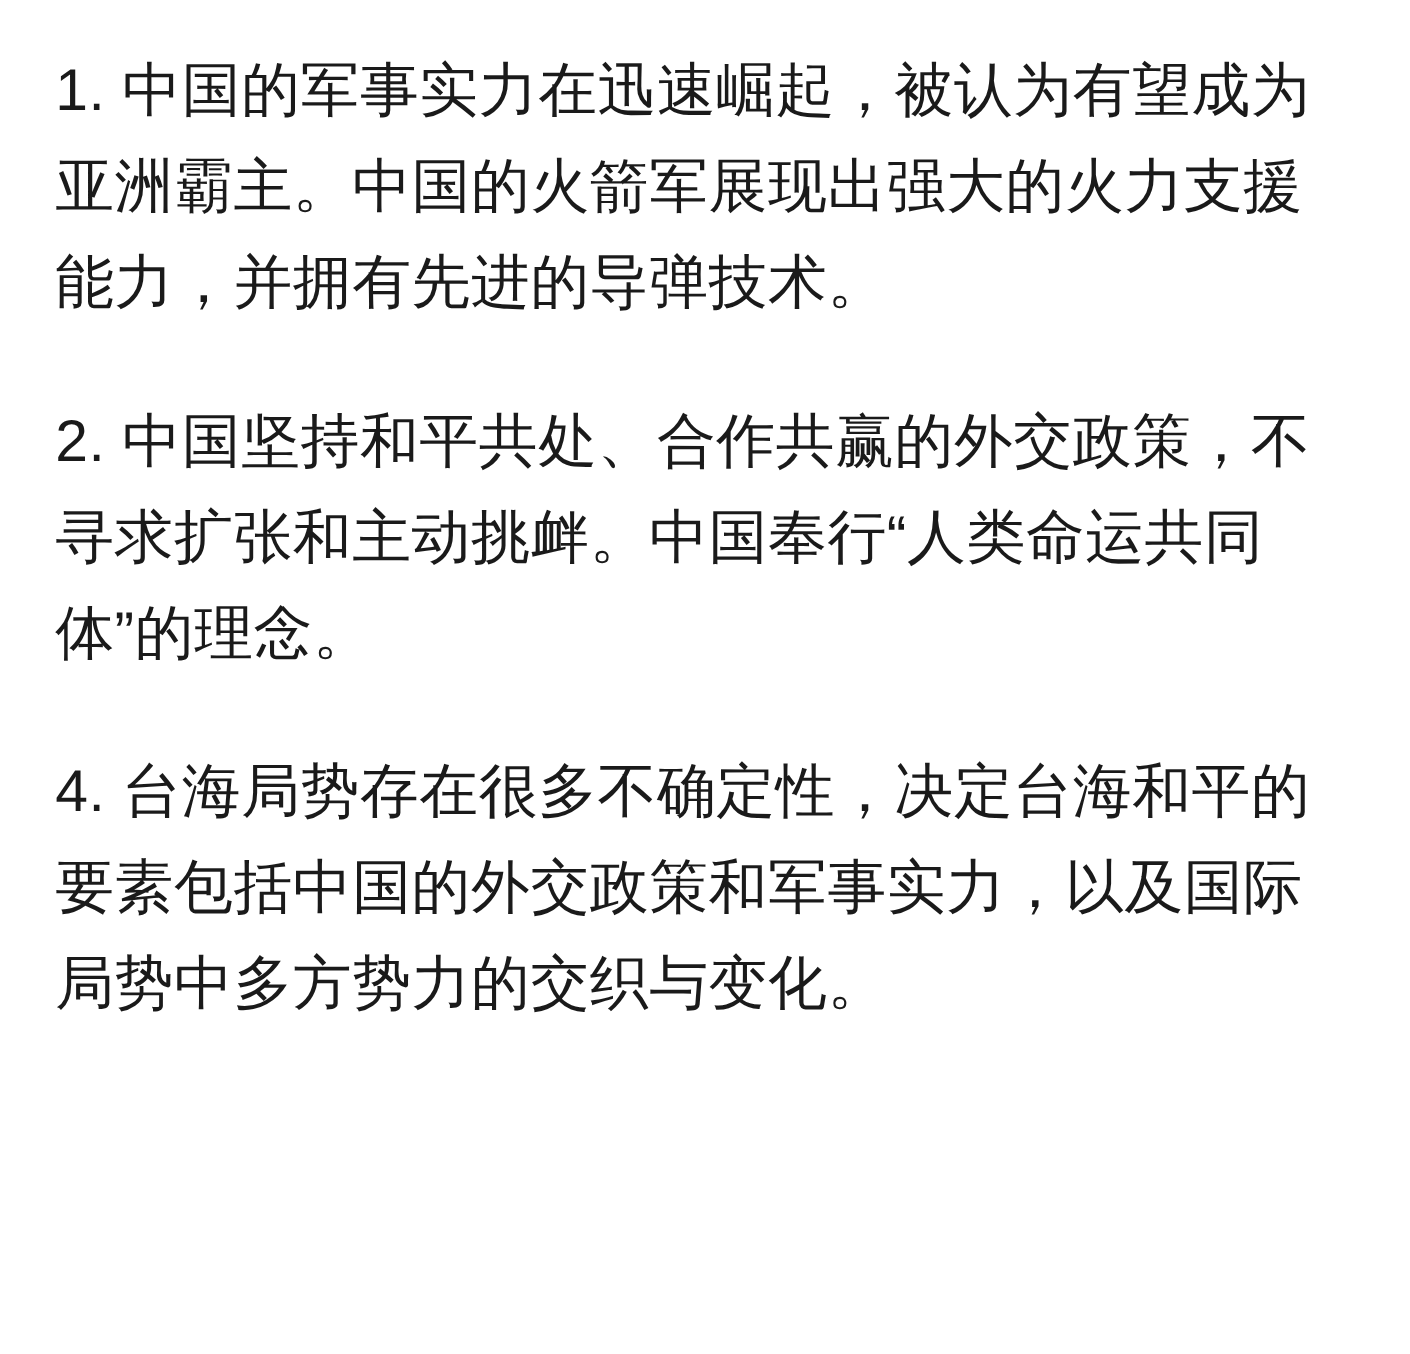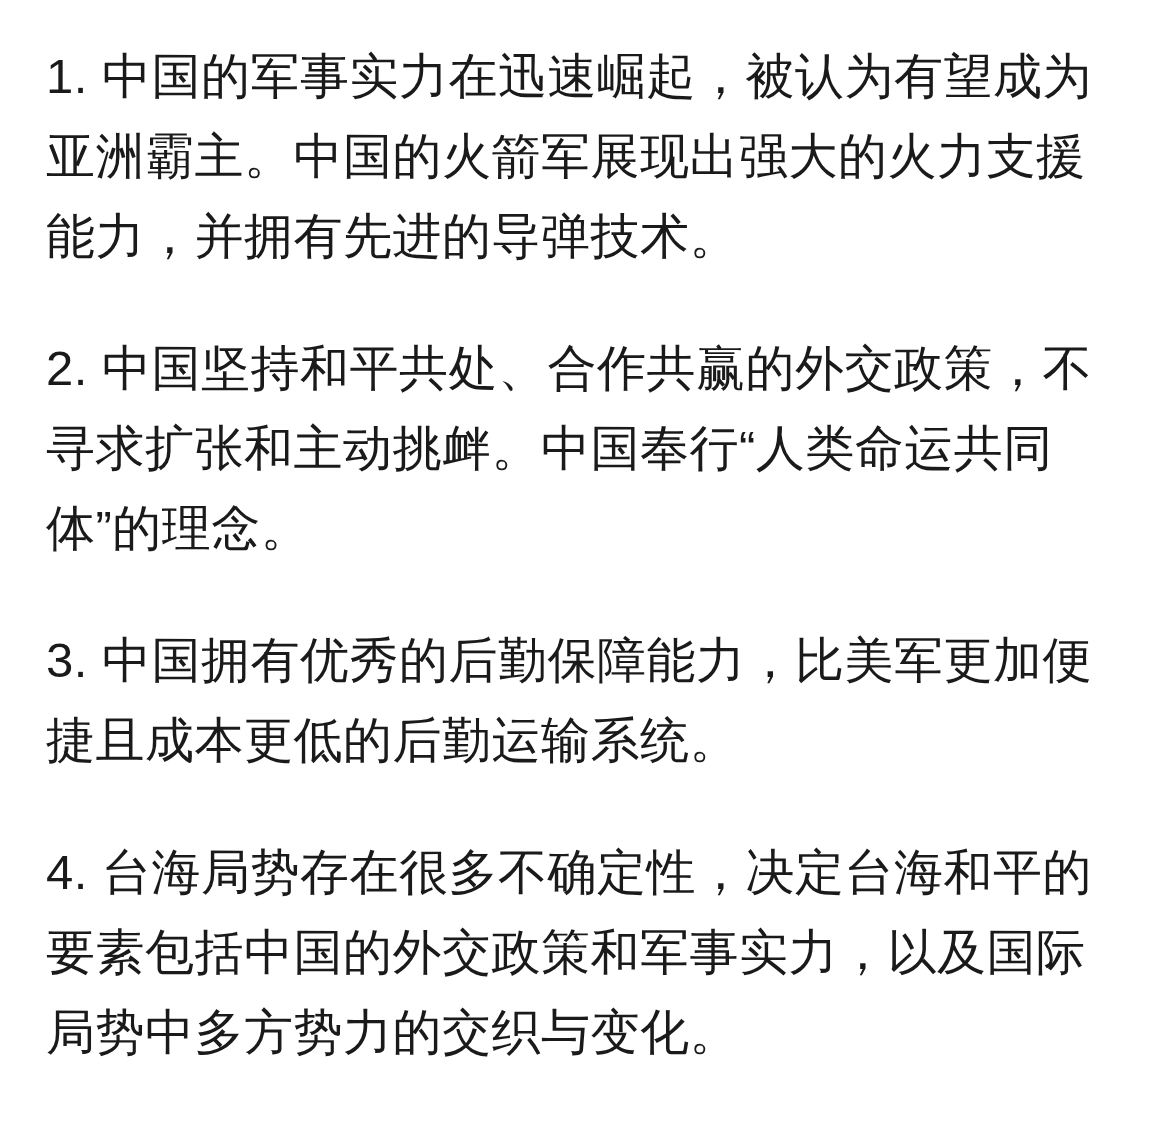--- a/index.html
+++ b/index.html
@@ -33,15 +33,14 @@
   .para:last-child {
     margin-bottom: 0;
   }
 </style>
 </head>
 <body>
 
 <div class="page">
   <p class="para">1. 中国的军事实力在迅速崛起，被认为有望成为亚洲霸主。中国的火箭军展现出强大的火力支援能力，并拥有先进的导弹技术。</p>
   <p class="para">2. 中国坚持和平共处、合作共赢的外交政策，不寻求扩张和主动挑衅。中国奉行“人类命运共同体”的理念。</p>
-  <p class="para">3. 中国拥有优秀的后勤保障能力，比美军更加便捷且成本更低的后勤运输系统。</p>
   <p class="para">4. 台海局势存在很多不确定性，决定台海和平的要素包括中国的外交政策和军事实力，以及国际局势中多方势力的交织与变化。</p>
 </div>
 
 </body></html>

